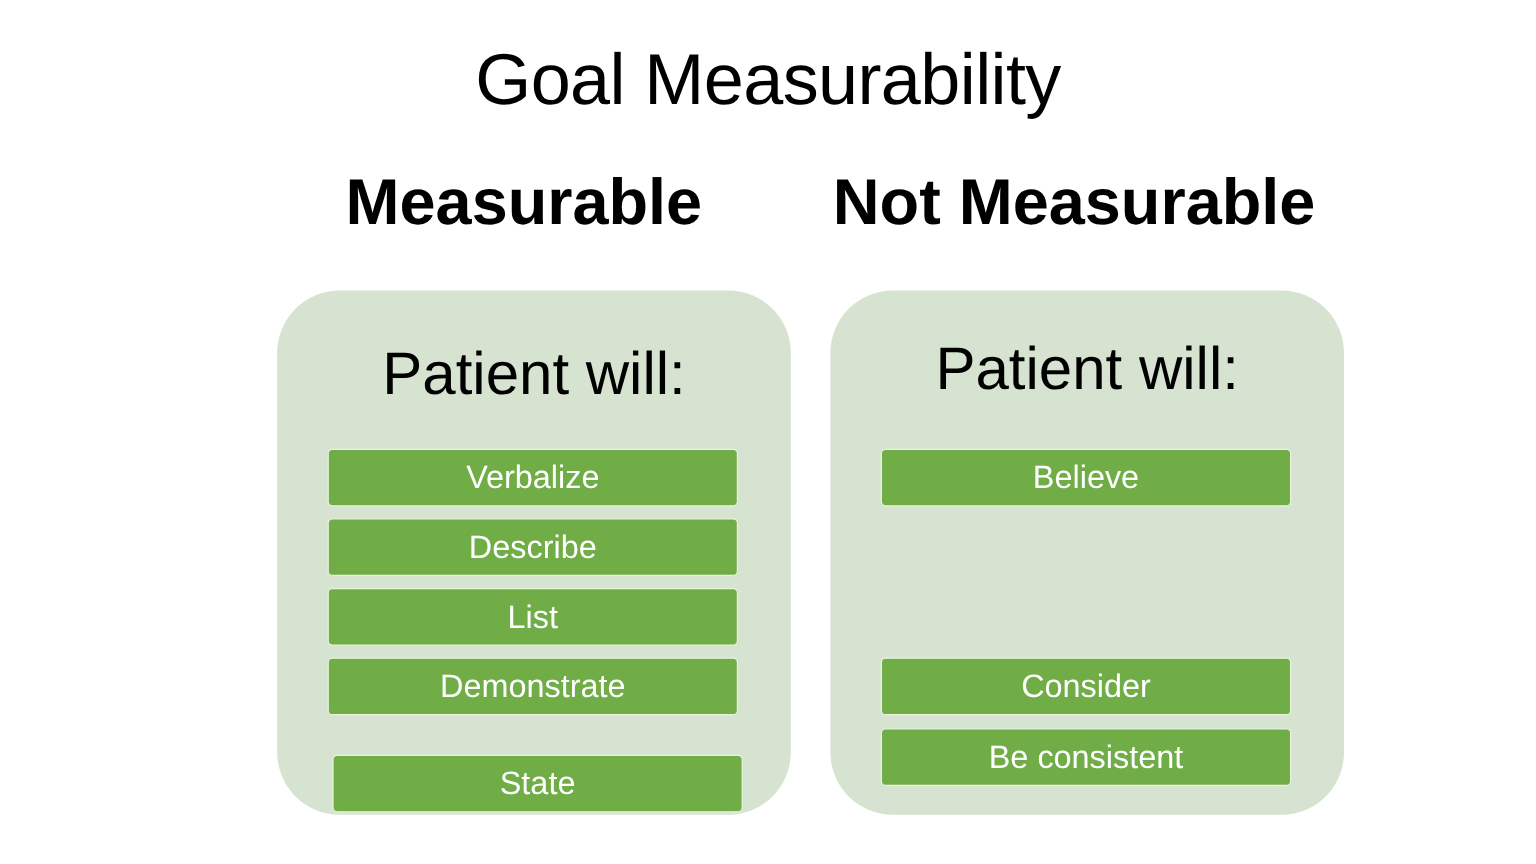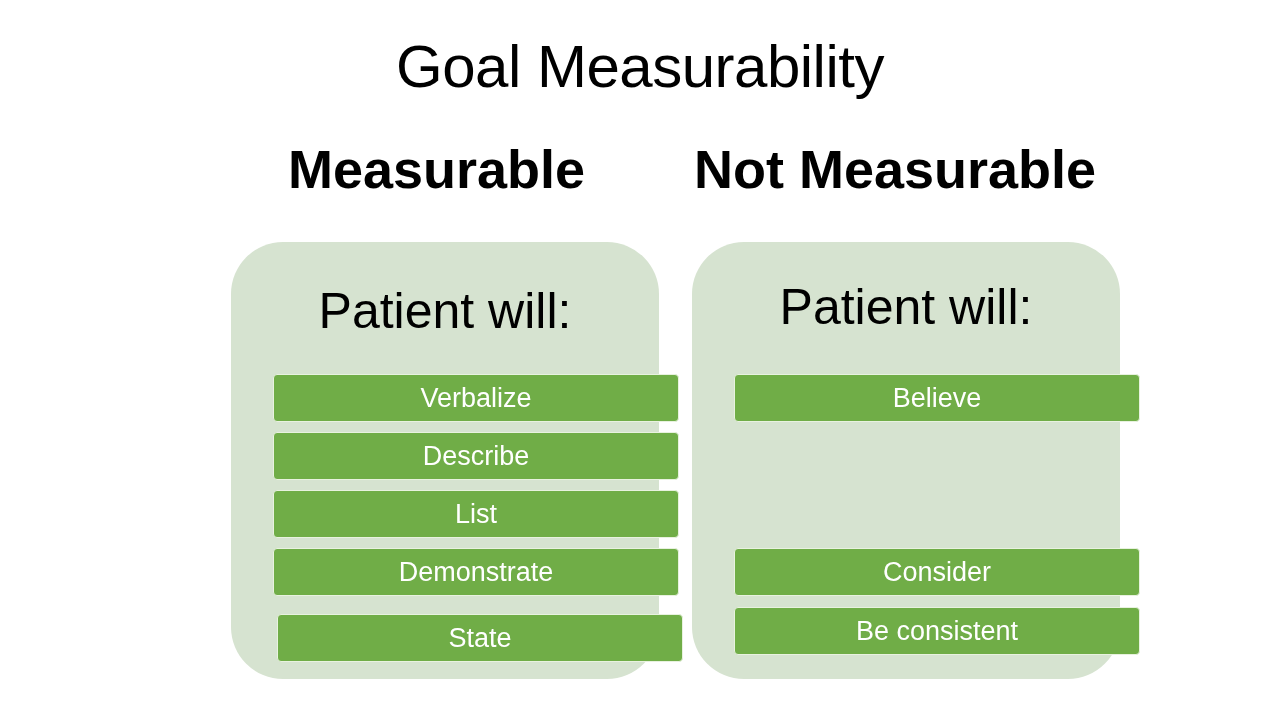--- a/index.html
+++ b/index.html
@@ -4,39 +4,39 @@
 <style>
   html, body { margin: 0; padding: 0; }
   body { width: 1280px; height: 720px; background: #ffffff; position: relative; overflow: hidden;
          font-family: "Liberation Sans", "DejaVu Sans", sans-serif; color: #000; }
   .title { position: absolute; top: 32px; left: 0; width: 1366px; text-align: center;
            font-size: 60px; font-weight: normal; letter-spacing: -0.5px; }
   .col-head { position: absolute; top: 138px; font-size: 54px; font-weight: bold; text-align: left; }
   .panel { position: absolute; top: 214px; width: 428px; height: 437px; background: #d6e3d0;
            border-radius: 52px; margin-top: 28px; }
   .panel-head { position: absolute; left: 0; width: 100%; text-align: center; font-size: 50px; }
-  .item { position: absolute; width: 406px; height: 48px; background: #70ad47; border-radius: 4px;
+  .item { position: absolute; width: 342px; height: 48px; background: #70ad47; border-radius: 4px;
           border: 1px solid #e8f2df; box-sizing: border-box; color: #ffffff; font-size: 27px;
           display: flex; align-items: center; justify-content: center; }
 </style>
 </head>
 <body>
 
 <div class="title" style="left:-43px;">Goal Measurability</div>
 
 <div class="col-head" style="left:288px; width:316px;">Measurable</div>
 <div class="col-head" style="left:694px; width:430px;">Not Measurable</div>
 
 <div class="panel" style="left:231px;">
   <div class="panel-head" style="top:40px;">Patient will:</div>
   <div class="item" style="left:42px; top:132px;">Verbalize</div>
   <div class="item" style="left:42px; top:248px;">List</div>
   <div class="item" style="left:42px; top:190px;">Describe</div>
   <div class="item" style="left:42px; top:306px;">Demonstrate</div>
-  <div class="item" style="left:46px; top:372px;text-align:center;">State</div>
+  <div class="item" style="left:46px; top:387px;text-align:center;">State</div>
 </div>
 
 <div class="panel" style="left:692px;">
   <div class="panel-head" style="top:36px;">Patient will:</div>
   <div class="item" style="left:42px; top:132px;">Believe</div>
   <div class="item" style="left:42px; top:306px;">Consider</div>
   <div class="item" style="left:42px; top:365px;">Be consistent</div>
 </div>
 
 </body></html>

